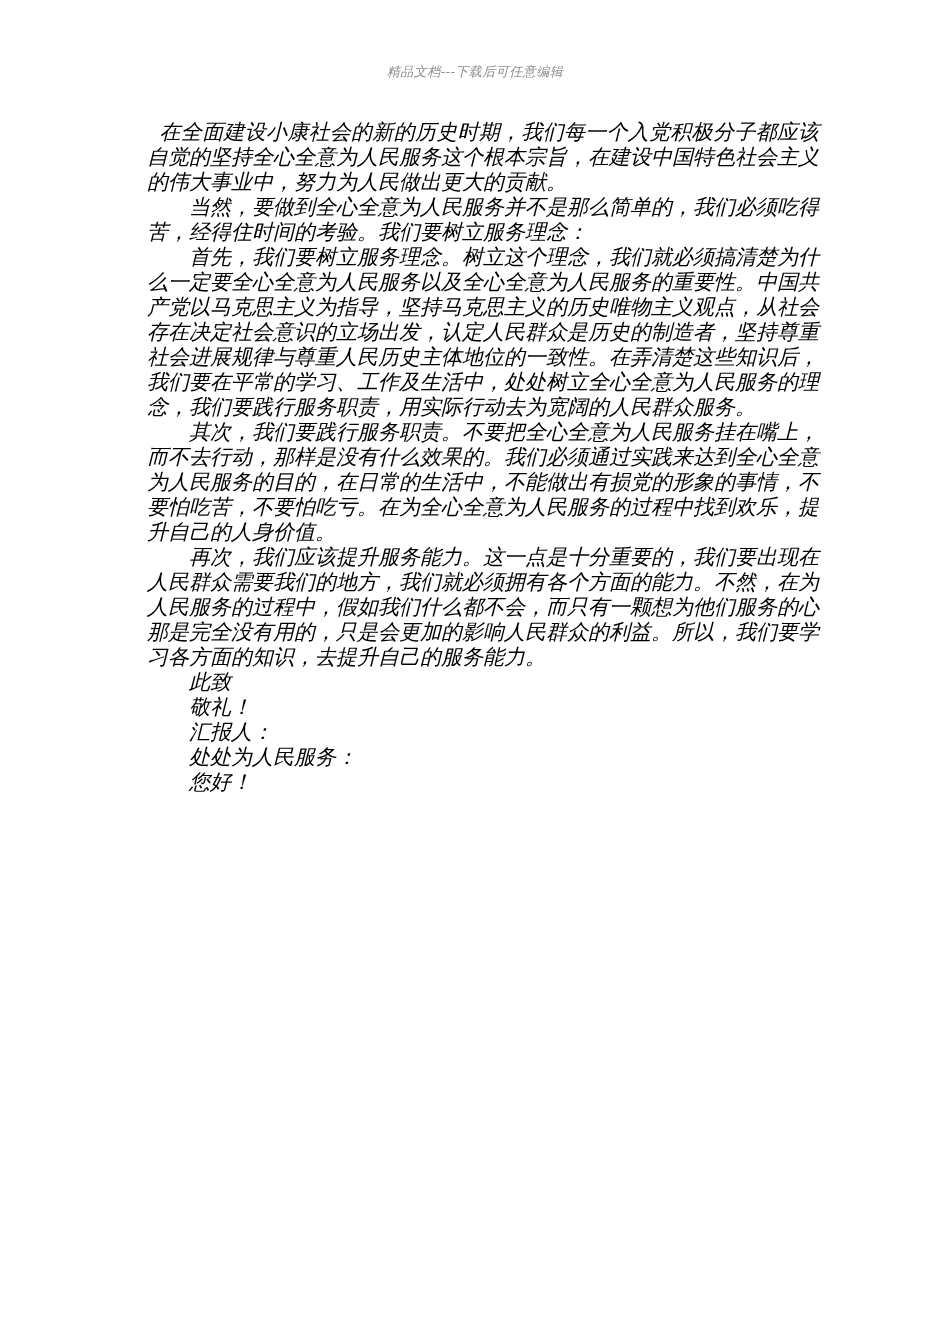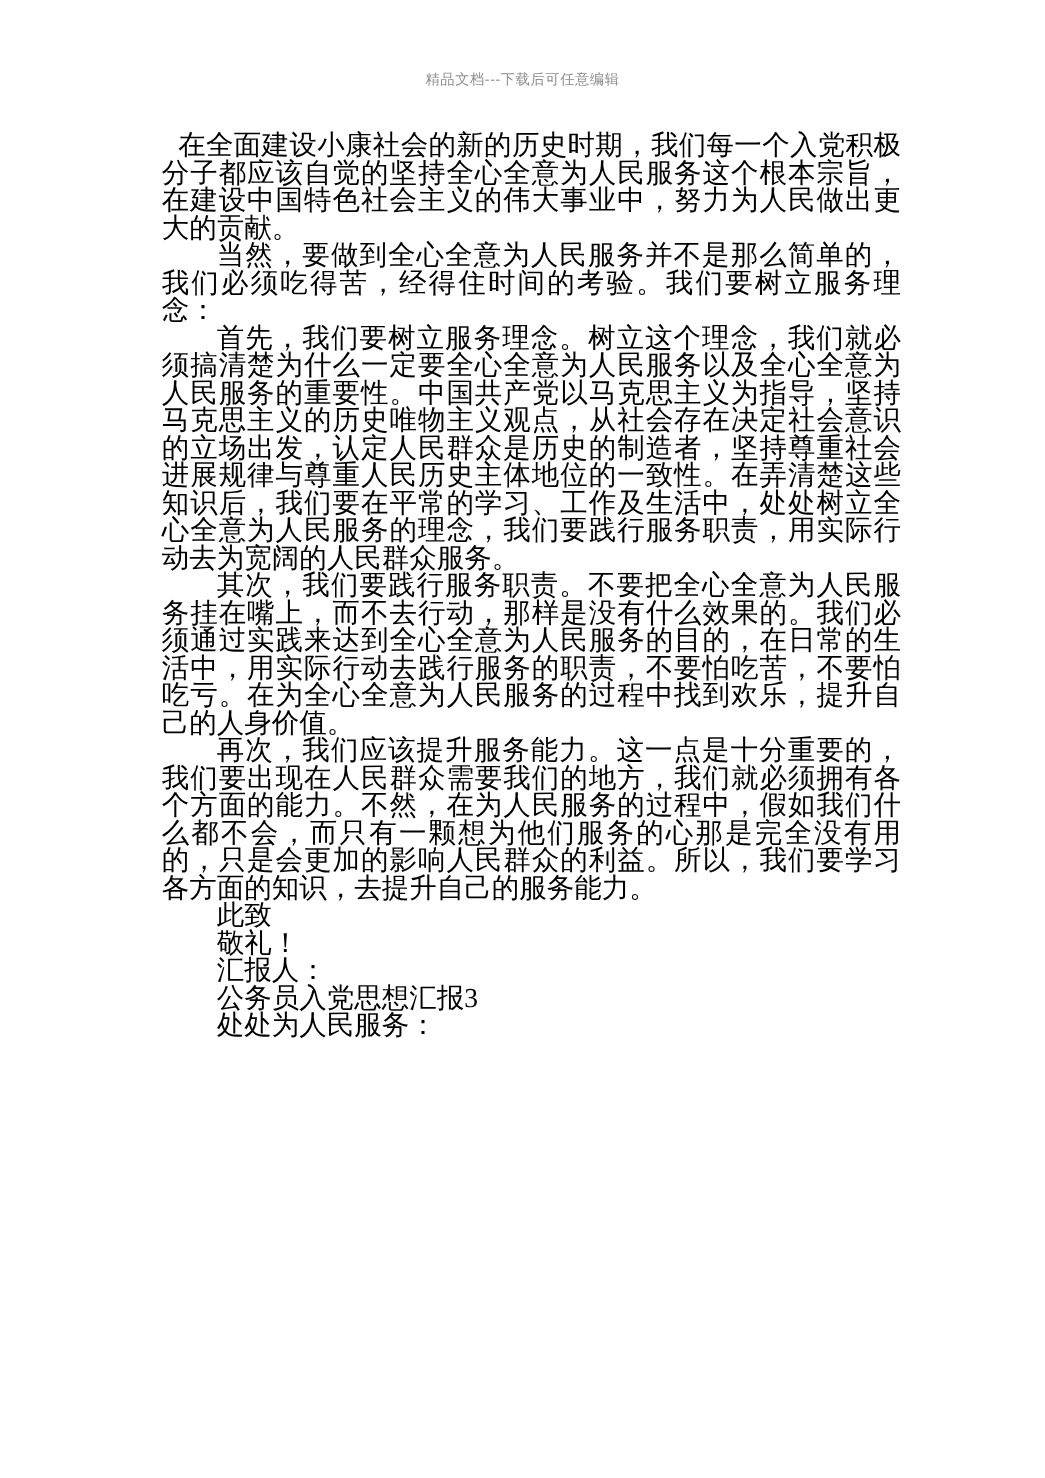--- a/index.html
+++ b/index.html
@@ -1,15 +1,15 @@
 <!DOCTYPE html>
 <html><head>
 <meta charset="utf-8">
 <style>
-  * { margin: 0; padding: 0; box-sizing: border-box; }
+  * { margin: 0; padding: 0; box-sizing: border-box; font-style: italic; }
   html, body { background: #ffffff; }
   body {
     width: 950px;
     height: 1344px;
     position: relative;
     overflow: hidden;
     font-family: "Liberation Serif", "DejaVu Serif", serif;
     color: #000000;
   }
   .watermark {
@@ -21,21 +21,21 @@
     font-size: 13px;
     letter-spacing: 0.5px;
     color: #8c8c8c;
     font-family: "Liberation Sans", "DejaVu Sans", sans-serif;
   }
   .doc-body {
     position: absolute;
     top: 120px;
     left: 147px;
     width: 672px;
-    font-size: 25px;
+    font-size: 21px;
     line-height: 25px;
     text-align: justify;
   }
   .para {
     text-indent: 2em;
     word-break: break-all;
   }
   .para.indent-half {
     text-indent: 0.6em;
   }
@@ -44,22 +44,22 @@
 <body>
 
 <div class="sheet">
 
   <div class="watermark">精品文档---下载后可任意编辑</div>
 
   <div class="doc-body">
     <p class="para indent-half">在全面建设小康社会的新的历史时期，我们每一个入党积极分子都应该自觉的坚持全心全意为人民服务这个根本宗旨，在建设中国特色社会主义的伟大事业中，努力为人民做出更大的贡献。</p>
     <p class="para">当然，要做到全心全意为人民服务并不是那么简单的，我们必须吃得苦，经得住时间的考验。我们要树立服务理念：</p>
     <p class="para">首先，我们要树立服务理念。树立这个理念，我们就必须搞清楚为什么一定要全心全意为人民服务以及全心全意为人民服务的重要性。中国共产党以马克思主义为指导，坚持马克思主义的历史唯物主义观点，从社会存在决定社会意识的立场出发，认定人民群众是历史的制造者，坚持尊重社会进展规律与尊重人民历史主体地位的一致性。在弄清楚这些知识后，我们要在平常的学习、工作及生活中，处处树立全心全意为人民服务的理念，我们要践行服务职责，用实际行动去为宽阔的人民群众服务。</p>
-    <p class="para">其次，我们要践行服务职责。不要把全心全意为人民服务挂在嘴上，而不去行动，那样是没有什么效果的。我们必须通过实践来达到全心全意为人民服务的目的，在日常的生活中，用实际行动去践行服务的职责，不要怕吃苦，不要怕吃亏。在为全心全意为人民服务的过程中找到欢乐，提升自己的人身价值。</p>
+    <p class="para">其次，我们要践行服务职责。不要把全心全意为人民服务挂在嘴上，而不去行动，那样是没有什么效果的。我们必须通过实践来达到全心全意为人民服务的目的，在日常的生活中，不能做出有损党的形象的事情，不要怕吃苦，不要怕吃亏。在为全心全意为人民服务的过程中找到欢乐，提升自己的人身价值。</p>
     <p class="para">再次，我们应该提升服务能力。这一点是十分重要的，我们要出现在人民群众需要我们的地方，我们就必须拥有各个方面的能力。不然，在为人民服务的过程中，假如我们什么都不会，而只有一颗想为他们服务的心那是完全没有用的，只是会更加的影响人民群众的利益。所以，我们要学习各方面的知识，去提升自己的服务能力。</p>
     <p class="para">此致</p>
     <p class="para">敬礼！</p>
     <p class="para">汇报人：</p>
-    <p class="para">公务员入党思想汇报3</p>
     <p class="para">处处为人民服务：</p>
+    <p class="para">您好！</p>
   </div>
 
 </div>
 
 </body></html>

